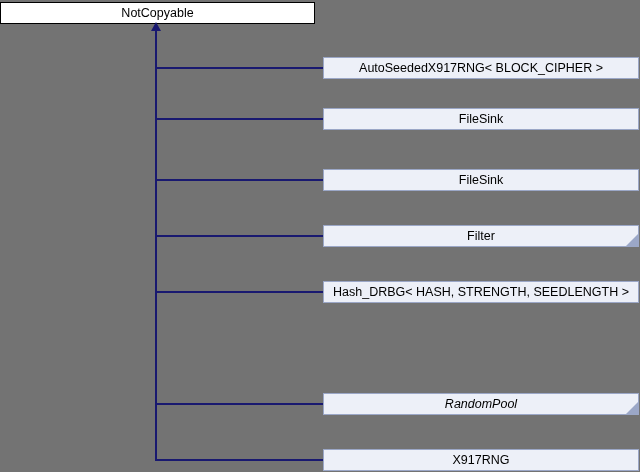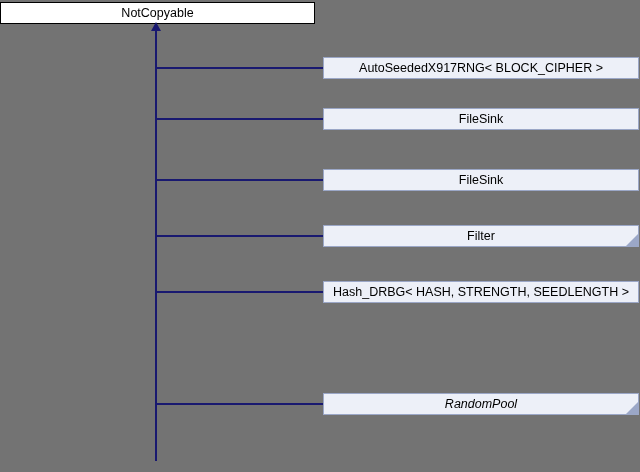--- a/index.html
+++ b/index.html
@@ -143,14 +143,21 @@
 
 
   <div class="derived-row" style="top: 393px; font-style: italic;">
     <div class="h-connector"></div>
     <div class="node derived-node">
       <span>RandomPool</span>
       <div class="fold"></div>
     </div>
   </div>
 
+  <div class="derived-row" style="top: 449px;">
+    <div class="h-connector"></div>
+    <div class="node derived-node">
+      <span>X917RNG</span>
+
+    </div>
+  </div>
 
 </div>
 
 </body></html>

